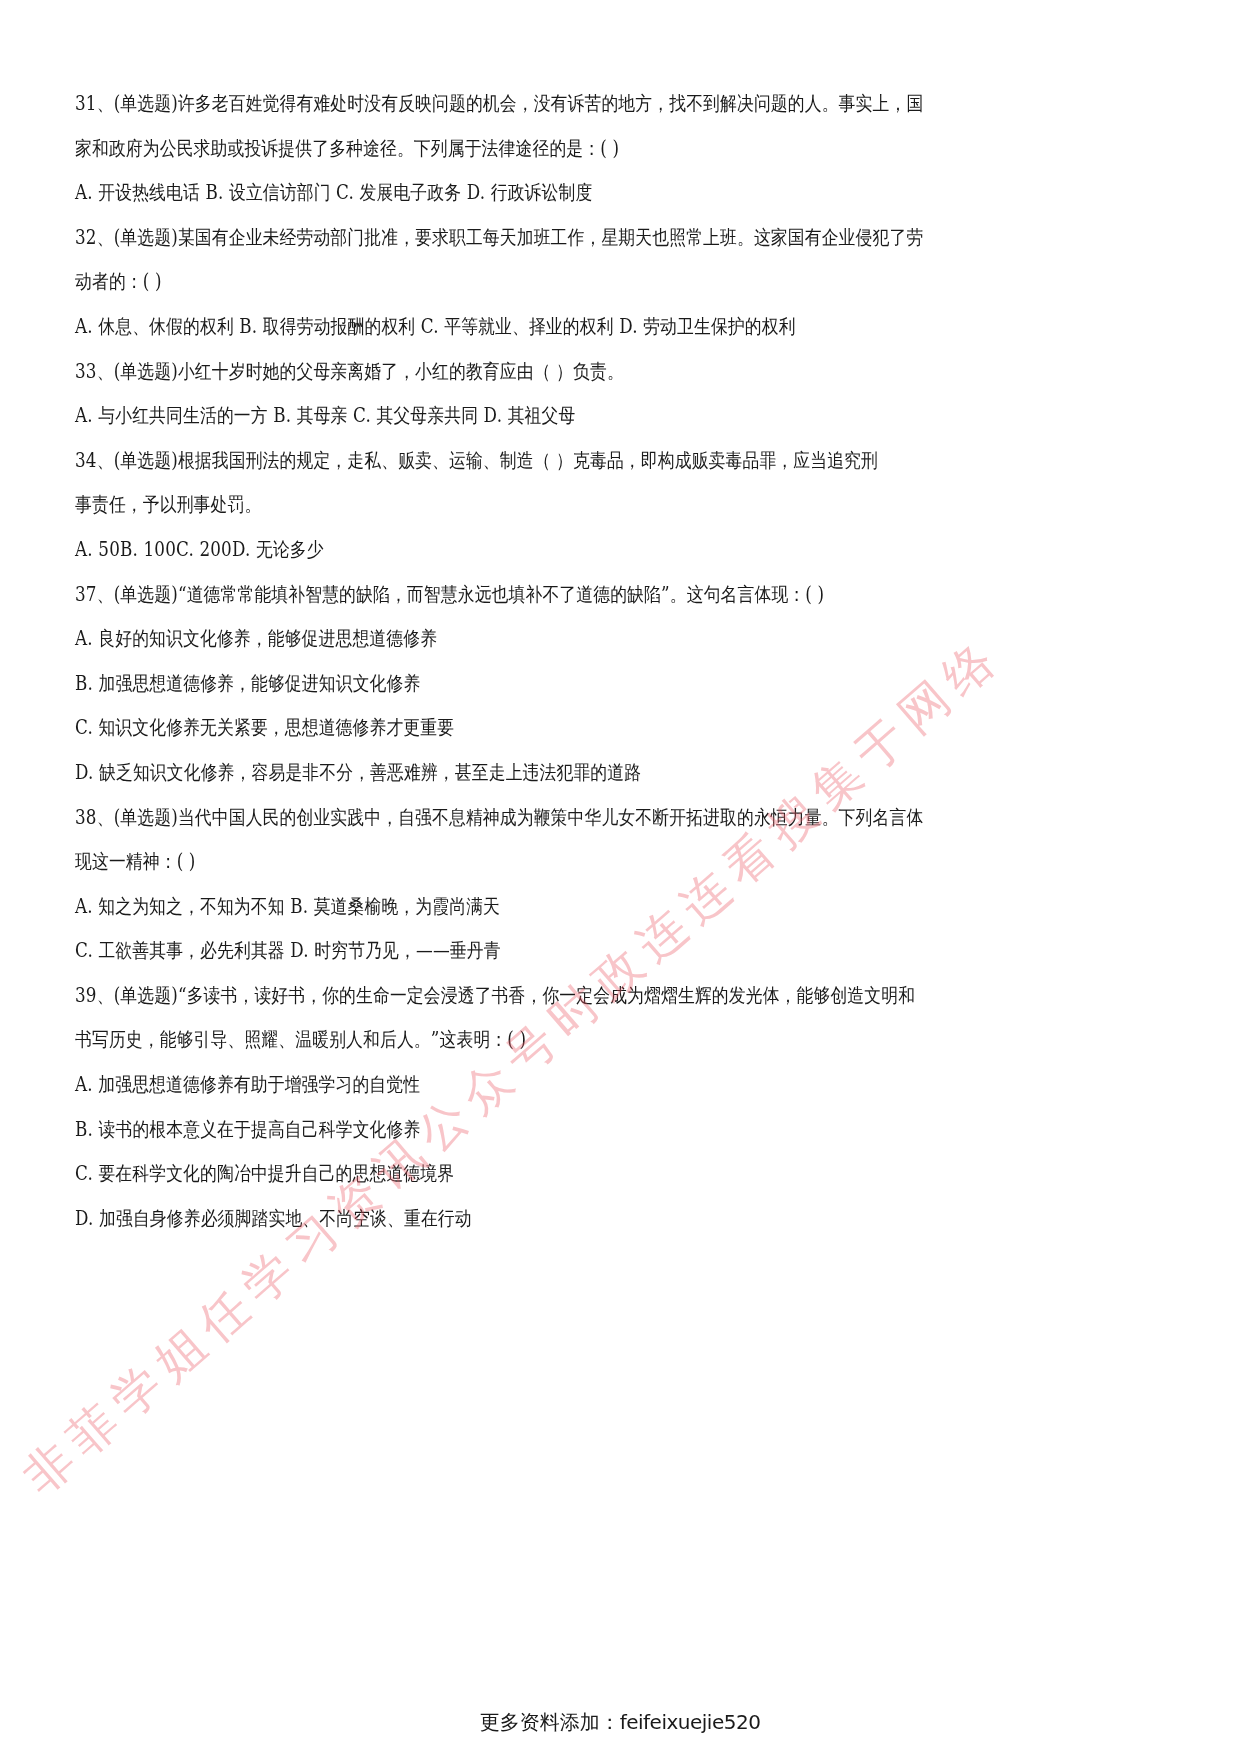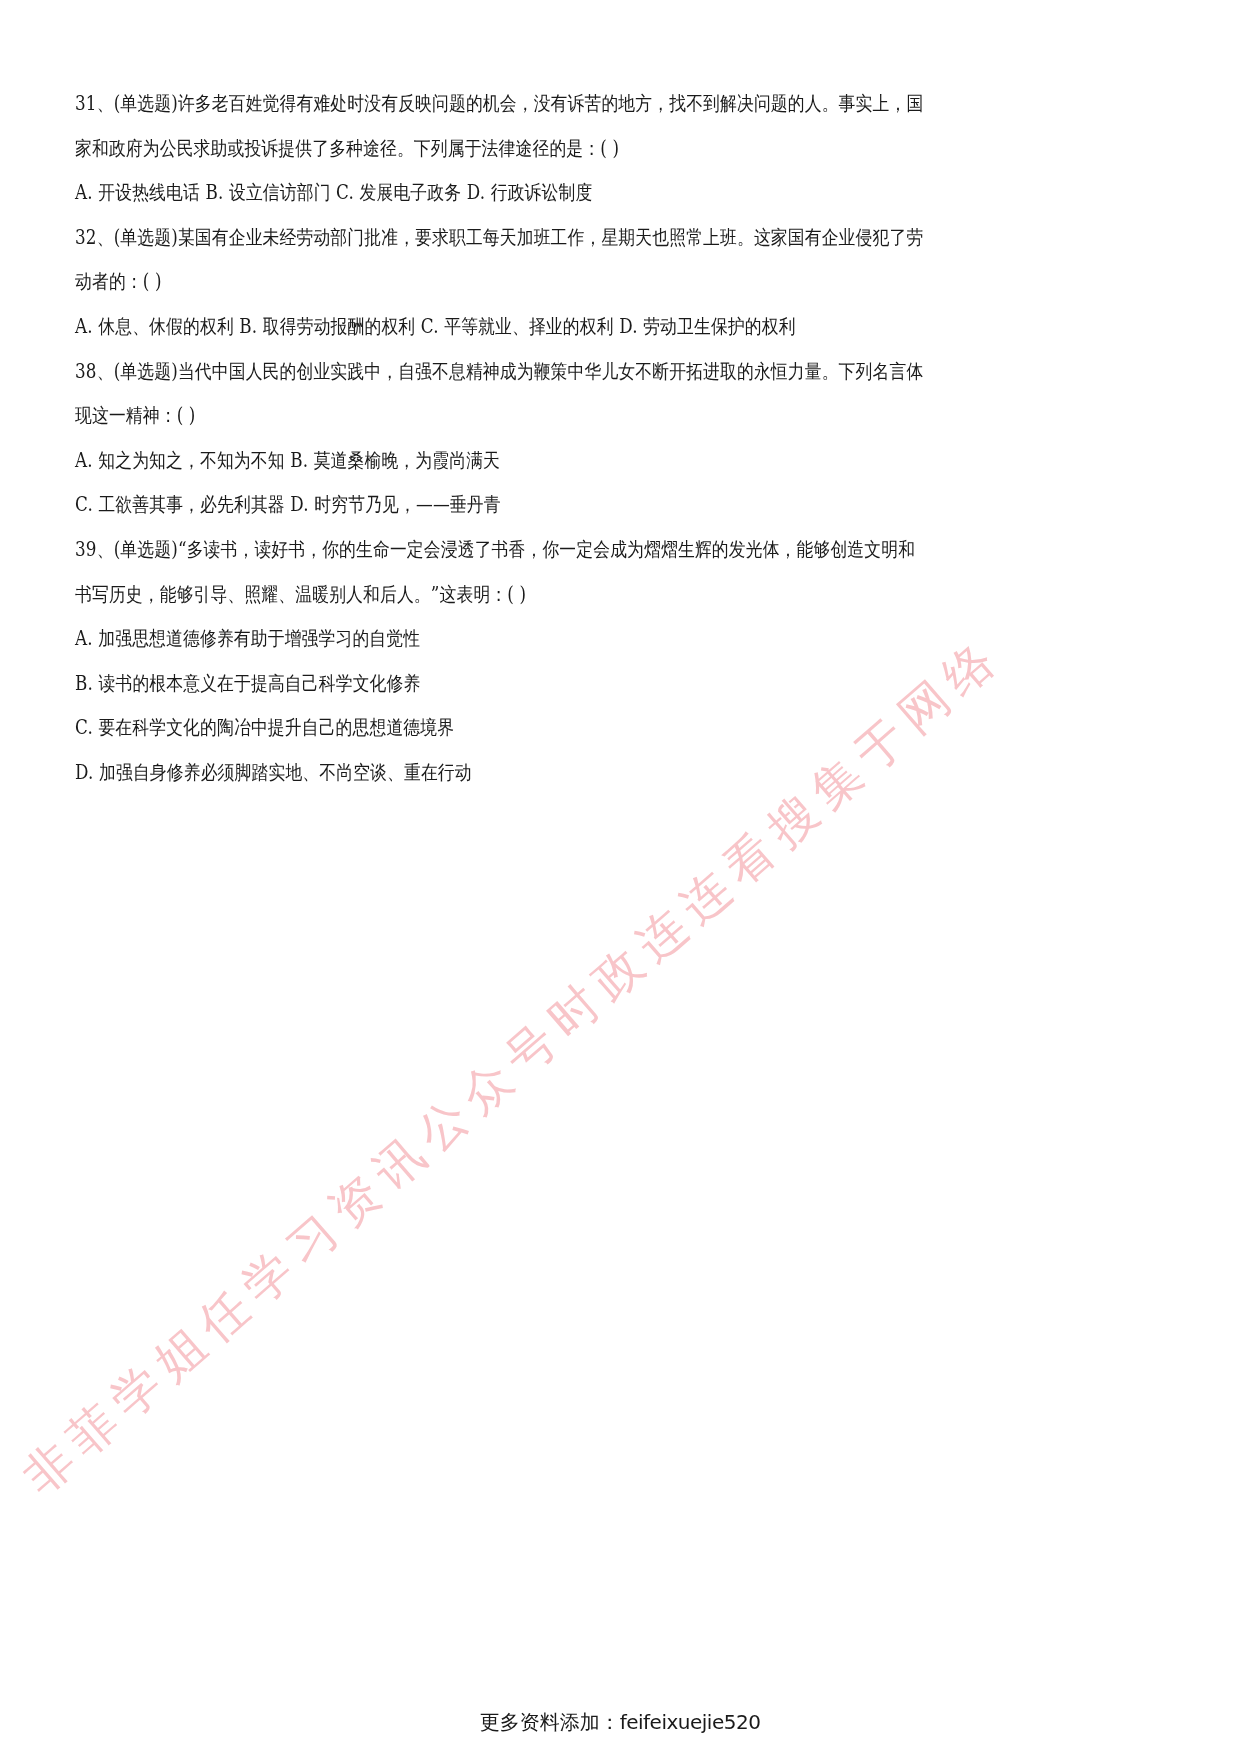--- a/index.html
+++ b/index.html
@@ -29,24 +29,40 @@
       <div class="line q">家和政府为公民求助或投诉提供了多种途径。下列属于法律途径的是：(          )</div>
       <div class="line">A. 开设热线电话 B. 设立信访部门 C. 发展电子政务 D. 行政诉讼制度</div>
     </div>
 
     <div>
       <div class="line q">32、(单选题)某国有企业未经劳动部门批准，要求职工每天加班工作，星期天也照常上班。这家国有企业侵犯了劳</div>
       <div class="line q">动者的：(          )</div>
       <div class="line">A. 休息、休假的权利 B. 取得劳动报酬的权利 C. 平等就业、择业的权利 D. 劳动卫生保护的权利</div>
     </div>
 
+    <div>
+      <div class="line q">33、(单选题)小红十岁时她的父母亲离婚了，小红的教育应由（          ）负责。</div>
+      <div class="line">A. 与小红共同生活的一方 B. 其母亲 C. 其父母亲共同 D. 其祖父母</div>
+    </div>
+
+    <div>
+      <div class="line q">34、(单选题)根据我国刑法的规定，走私、贩卖、运输、制造（          ）克毒品，即构成贩卖毒品罪，应当追究刑</div>
+      <div class="line q">事责任，予以刑事处罚。</div>
+      <div class="line">A. 50B. 100C. 200D. 无论多少</div>
+    </div>
 
 
 
-
+    <div>
+      <div class="line q">37、(单选题)“道德常常能填补智慧的缺陷，而智慧永远也填补不了道德的缺陷”。这句名言体现：(          )</div>
+      <div class="line">A. 良好的知识文化修养，能够促进思想道德修养</div>
+      <div class="line">B. 加强思想道德修养，能够促进知识文化修养</div>
+      <div class="line">C. 知识文化修养无关紧要，思想道德修养才更重要</div>
+      <div class="line">D. 缺乏知识文化修养，容易是非不分，善恶难辨，甚至走上违法犯罪的道路</div>
+    </div>
 
     <div>
       <div class="line q">38、(单选题)当代中国人民的创业实践中，自强不息精神成为鞭策中华儿女不断开拓进取的永恒力量。下列名言体</div>
       <div class="line q">现这一精神：(          )</div>
       <div class="line">A. 知之为知之，不知为不知 B. 莫道桑榆晚，为霞尚满天</div>
       <div class="line">C. 工欲善其事，必先利其器 D. 时穷节乃见，——垂丹青</div>
     </div>
 
     <div>
       <div class="line q">39、(单选题)“多读书，读好书，你的生命一定会浸透了书香，你一定会成为熠熠生辉的发光体，能够创造文明和</div>

